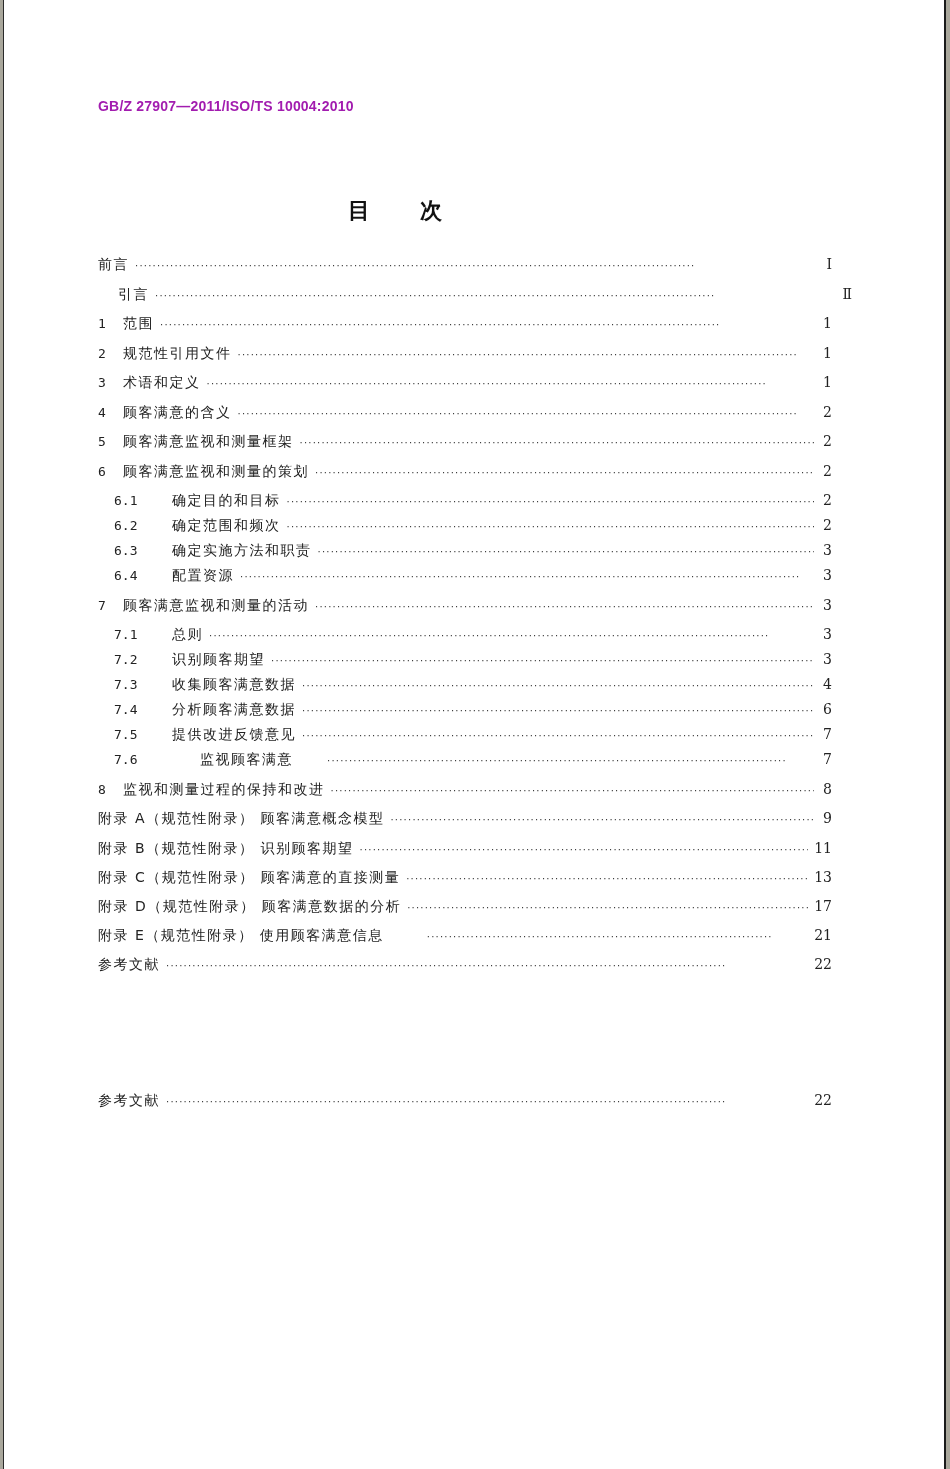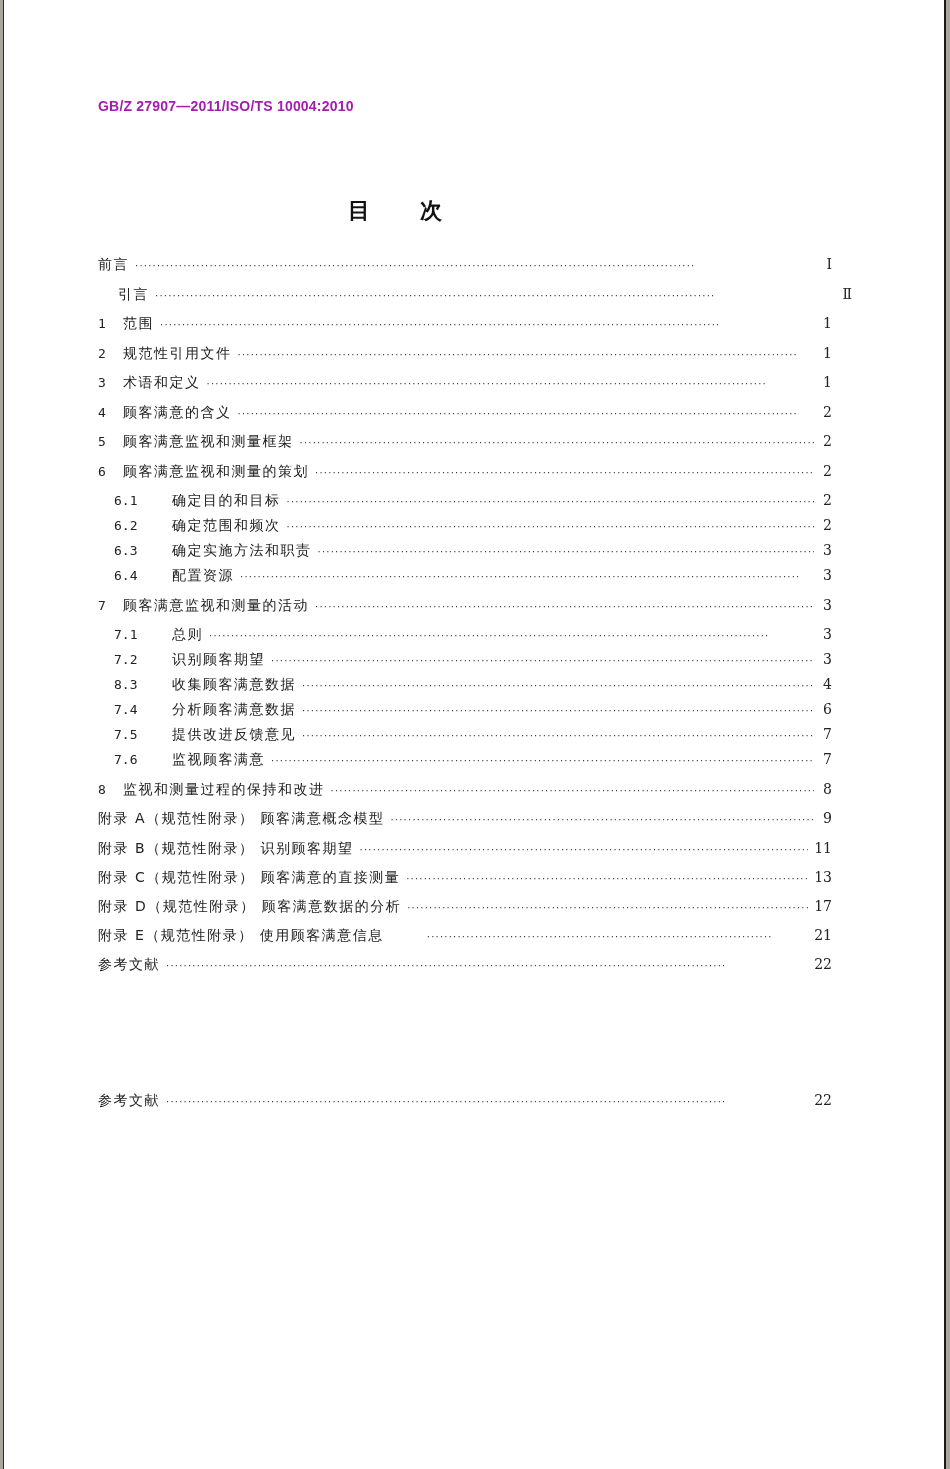--- a/index.html
+++ b/index.html
@@ -139,38 +139,38 @@
       <span class="dots">································································································································</span>
       <span class="pg">3</span>
     </div>
     <div class="row sub" style="top: 651px;">
       <span class="num">7.2</span>
       <span class="lbl">识别顾客期望</span>
       <span class="dots">································································································································</span>
       <span class="pg">3</span>
     </div>
     <div class="row sub" style="top: 676px;">
-      <span class="num">8.3</span>
+      <span class="num">7.3</span>
       <span class="lbl">收集顾客满意数据</span>
       <span class="dots">································································································································</span>
       <span class="pg">4</span>
     </div>
     <div class="row sub" style="top: 701px;">
       <span class="num">7.4</span>
       <span class="lbl">分析顾客满意数据</span>
       <span class="dots">································································································································</span>
       <span class="pg">6</span>
     </div>
     <div class="row sub" style="top: 726px; justify-content: space-between;">
       <span class="num">7.5</span>
       <span class="lbl">提供改进反馈意见</span>
       <span class="dots">································································································································</span>
       <span class="pg">7</span>
     </div>
-    <div class="row sub" style="top: 751px;">
+    <div class="row sub" style="top: 751px; gap: 28px;">
       <span class="num">7.6</span>
       <span class="lbl">监视顾客满意</span>
       <span class="dots">································································································································</span>
       <span class="pg">7</span>
     </div>
     <div class="row top" style="top: 781px;">
       <span class="num">8</span>
       <span class="lbl">监视和测量过程的保持和改进</span>
       <span class="dots">································································································································</span>
       <span class="pg">8</span>

